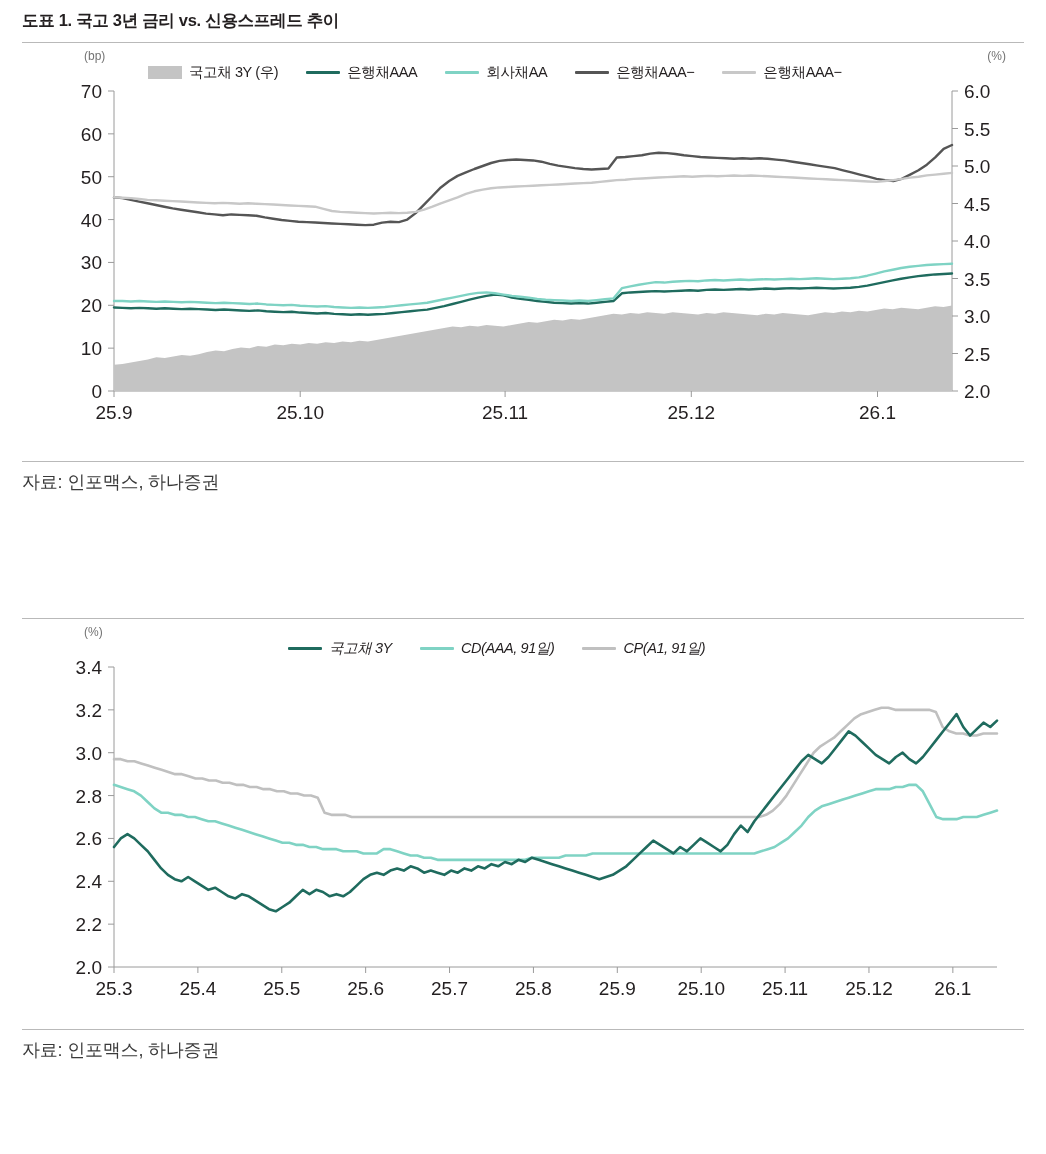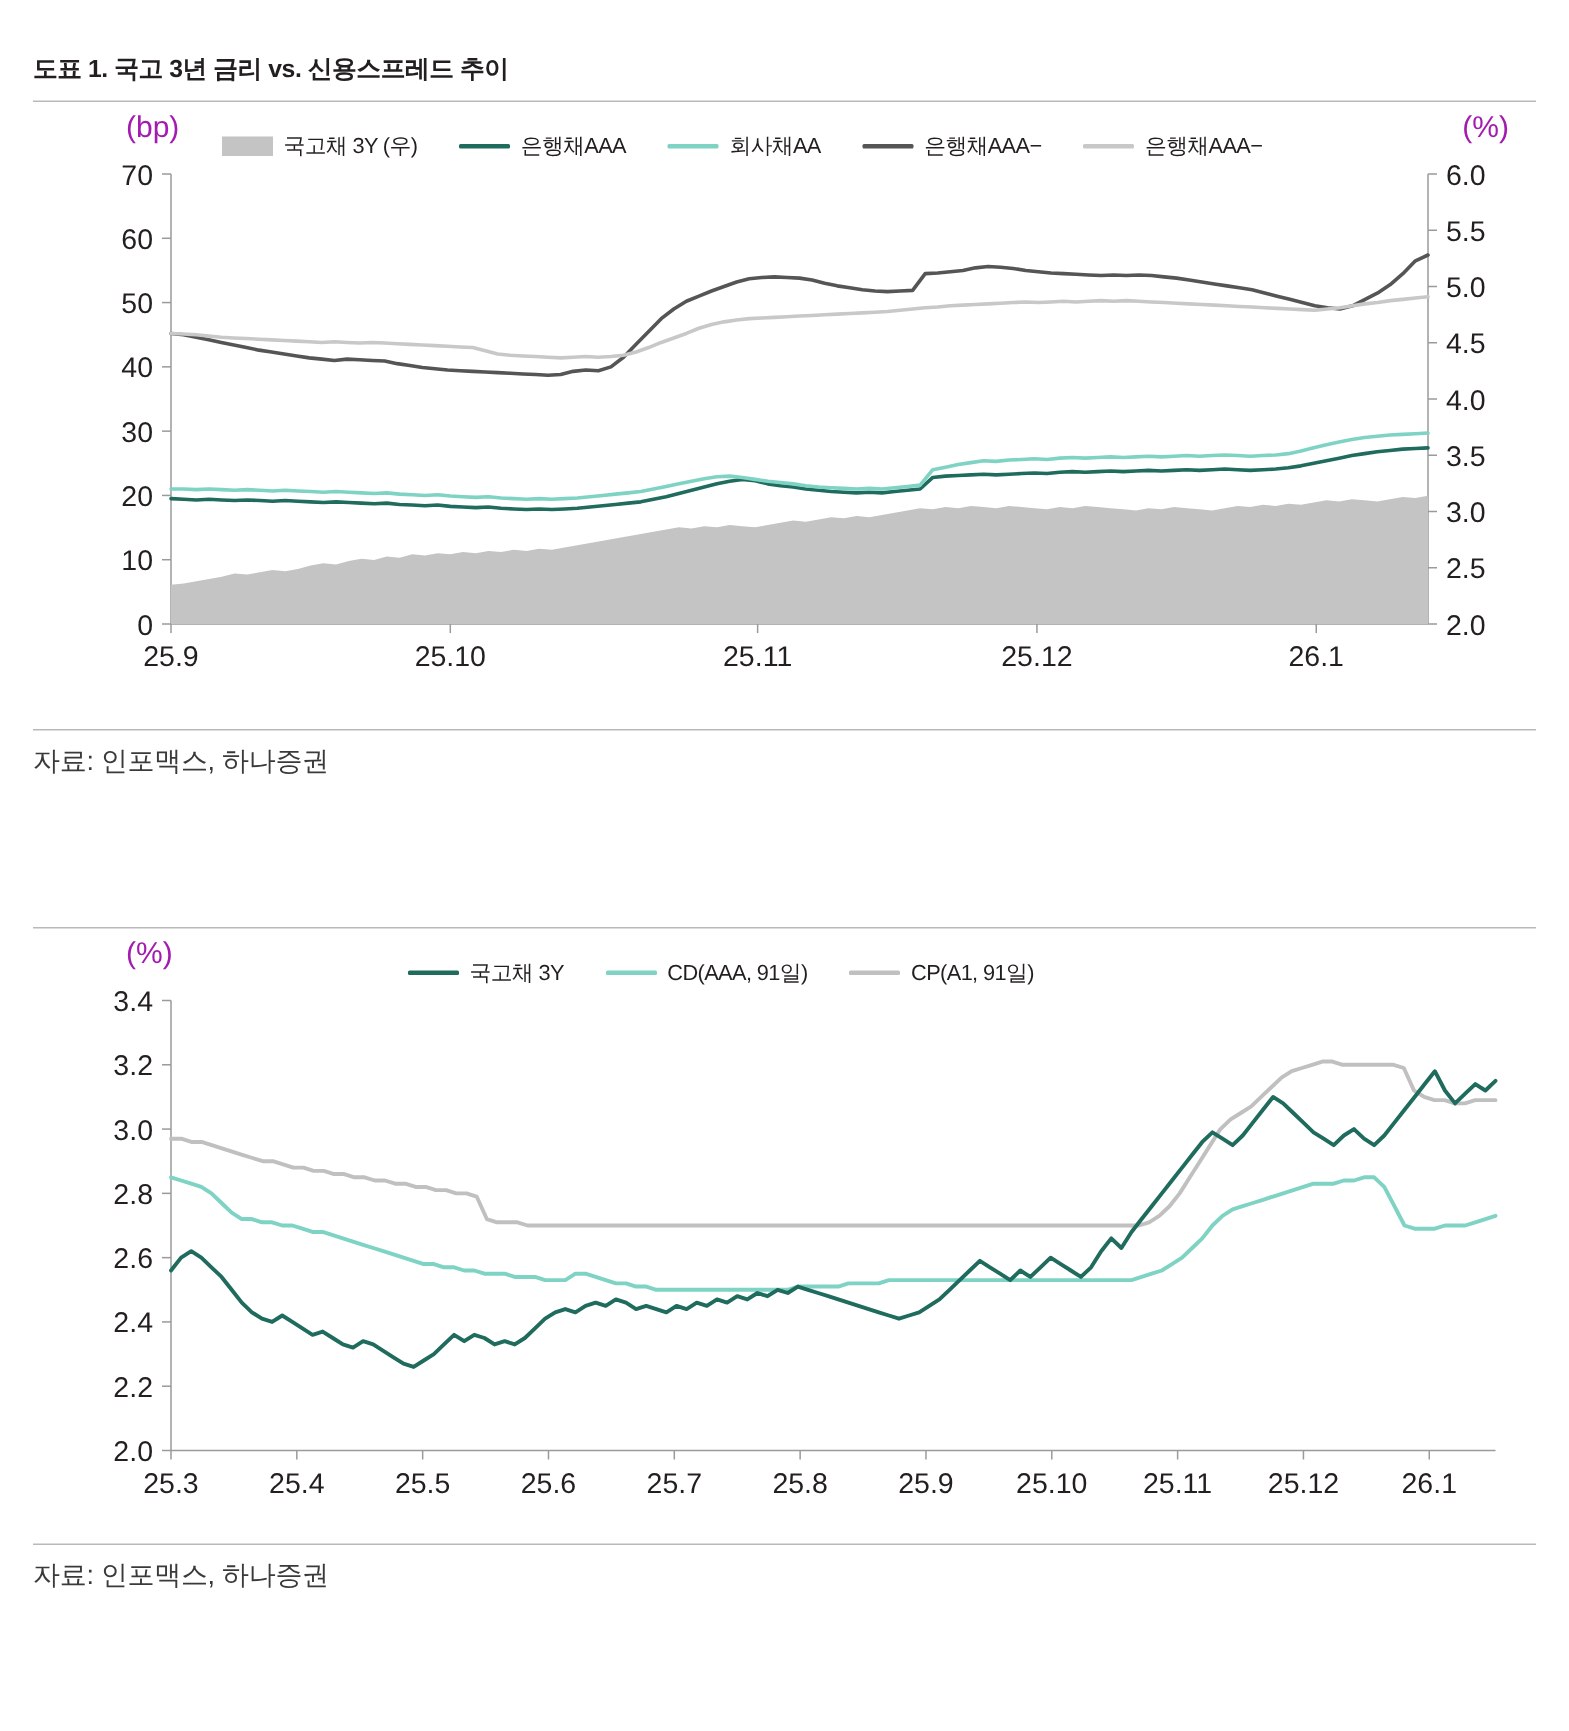--- a/index.html
+++ b/index.html
@@ -5,21 +5,21 @@
   html,body{margin:0;padding:0;}
   body{
     width:1046px;height:1154px;background:#ffffff;
     font-family:"Liberation Sans","DejaVu Sans",sans-serif;
     color:#231f20;
     -webkit-font-smoothing:antialiased;
   }
   .page{position:relative;width:1046px;height:1154px;overflow:hidden;}
 
   .figure{position:absolute;left:22px;width:1002px;}
-  #figure1{top:35px;}
+  #figure1{top:10px;}
   #figure2{top:618px;}
 
   .fig-title{
     font-size:16.5px;font-weight:bold;letter-spacing:-0.3px;
     padding-bottom:10px;color:#231f20;
   }
   .chart-frame{
     border-top:1px solid #b9b9b9;
     border-bottom:1px solid #b9b9b9;
     position:relative;
@@ -35,21 +35,21 @@
 
   .legend{
     position:absolute;display:flex;align-items:center;
     font-size:14.5px;color:#231f20;letter-spacing:-0.4px;
   }
   .legend .item{display:flex;align-items:center;justify-content:flex-end;}
   .legend .swatch-line{width:34px;height:3px;border-radius:1px;margin-right:7px;}
   .legend .swatch-area{width:34px;height:13px;margin-right:7px;background:#c4c4c4;}
   .legend .gap{width:28px;}
 
-  .axis-unit{position:absolute;font-size:20px;color:#a21caf;}
+  .axis-unit{position:absolute;font-size:12px;color:#737373;}
 </style>
 </head>
 <body>
 
 <div class="page">
 
   <div class="figure" id="figure1">
     <div class="fig-title">도표 1. 국고 3년 금리 vs. 신용스프레드 추이</div>
     <div class="chart-frame" id="fig1-frame">
       <svg class="chart-svg" id="svg1" width="1002" height="418" viewBox="0 0 1002 418">
@@ -179,21 +179,21 @@
           <text x="763.08" y="376" font-family="&quot;Liberation Sans&quot;,&quot;DejaVu Sans&quot;,sans-serif" font-size="19" fill="#231f20" text-anchor="middle">25.11</text>
           <line x1="846.965" y1="348" x2="846.965" y2="354" stroke="#9a9a9a" stroke-width="1"></line>
           <text x="846.965" y="376" font-family="&quot;Liberation Sans&quot;,&quot;DejaVu Sans&quot;,sans-serif" font-size="19" fill="#231f20" text-anchor="middle">25.12</text>
           <line x1="930.8499999999999" y1="348" x2="930.8499999999999" y2="354" stroke="#9a9a9a" stroke-width="1"></line>
           <text x="930.8499999999999" y="376" font-family="&quot;Liberation Sans&quot;,&quot;DejaVu Sans&quot;,sans-serif" font-size="19" fill="#231f20" text-anchor="middle">26.1</text>
           <path d="M 92.00 140.14 L 98.79 140.14 L 105.58 142.29 L 112.38 142.29 L 119.17 144.43 L 125.96 146.57 L 132.75 148.71 L 139.55 150.86 L 146.34 153.00 L 153.13 155.14 L 159.92 155.14 L 166.72 157.29 L 173.51 159.43 L 180.30 159.43 L 187.09 161.57 L 193.88 161.57 L 200.68 163.71 L 207.47 163.71 L 214.26 165.86 L 221.05 165.86 L 227.85 168.00 L 234.64 168.00 L 241.43 170.14 L 248.22 170.14 L 255.02 172.29 L 261.81 172.29 L 268.60 174.43 L 275.39 174.43 L 282.18 176.57 L 288.98 176.57 L 295.77 178.71 L 302.56 193.71 L 309.35 195.86 L 316.15 195.86 L 322.94 195.86 L 329.73 198.00 L 336.52 198.00 L 343.32 198.00 L 350.11 198.00 L 356.90 198.00 L 363.69 198.00 L 370.48 198.00 L 377.28 198.00 L 384.07 198.00 L 390.86 198.00 L 397.65 198.00 L 404.45 198.00 L 411.24 198.00 L 418.03 198.00 L 424.82 198.00 L 431.62 198.00 L 438.41 198.00 L 445.20 198.00 L 451.99 198.00 L 458.78 198.00 L 465.58 198.00 L 472.37 198.00 L 479.16 198.00 L 485.95 198.00 L 492.75 198.00 L 499.54 198.00 L 506.33 198.00 L 513.12 198.00 L 519.92 198.00 L 526.71 198.00 L 533.50 198.00 L 540.29 198.00 L 547.08 198.00 L 553.88 198.00 L 560.67 198.00 L 567.46 198.00 L 574.25 198.00 L 581.05 198.00 L 587.84 198.00 L 594.63 198.00 L 601.42 198.00 L 608.22 198.00 L 615.01 198.00 L 621.80 198.00 L 628.59 198.00 L 635.38 198.00 L 642.18 198.00 L 648.97 198.00 L 655.76 198.00 L 662.55 198.00 L 669.35 198.00 L 676.14 198.00 L 682.93 198.00 L 689.72 198.00 L 696.52 198.00 L 703.31 198.00 L 710.10 198.00 L 716.89 198.00 L 723.68 198.00 L 730.48 198.00 L 737.27 198.00 L 744.06 195.86 L 750.85 191.57 L 757.65 185.14 L 764.44 176.57 L 771.23 165.86 L 778.02 155.14 L 784.82 144.43 L 791.61 133.71 L 798.40 127.29 L 805.19 123.00 L 811.98 118.71 L 818.78 112.29 L 825.57 105.86 L 832.36 99.43 L 839.15 95.14 L 845.95 93.00 L 852.74 90.86 L 859.53 88.71 L 866.32 88.71 L 873.12 90.86 L 879.91 90.86 L 886.70 90.86 L 893.49 90.86 L 900.28 90.86 L 907.08 90.86 L 913.87 93.00 L 920.66 108.00 L 927.45 112.29 L 934.25 114.43 L 941.04 114.43 L 947.83 116.57 L 954.62 116.57 L 961.42 114.43 L 968.21 114.43 L 975.00 114.43" fill="none" stroke="#c0c0c0" stroke-width="2.6" stroke-linejoin="round" stroke-linecap="round"></path>
           <path d="M 92.00 165.86 L 98.74 168.00 L 105.48 170.14 L 112.22 172.29 L 118.96 176.57 L 125.70 183.00 L 132.44 189.43 L 139.18 193.71 L 145.92 193.71 L 152.66 195.86 L 159.40 195.86 L 166.15 198.00 L 172.89 198.00 L 179.63 200.14 L 186.37 202.29 L 193.11 202.29 L 199.85 204.43 L 206.59 206.57 L 213.33 208.71 L 220.07 210.86 L 226.81 213.00 L 233.55 215.14 L 240.29 217.29 L 247.03 219.43 L 253.77 221.57 L 260.51 223.71 L 267.25 223.71 L 273.99 225.86 L 280.73 225.86 L 287.47 228.00 L 294.21 228.00 L 300.95 230.14 L 307.69 230.14 L 314.44 230.14 L 321.18 232.29 L 327.92 232.29 L 334.66 232.29 L 341.40 234.43 L 348.14 234.43 L 354.88 234.43 L 361.62 230.14 L 368.36 230.14 L 375.10 232.29 L 381.84 234.43 L 388.58 236.57 L 395.32 236.57 L 402.06 238.71 L 408.80 238.71 L 415.54 240.86 L 422.28 240.86 L 429.02 240.86 L 435.76 240.86 L 442.50 240.86 L 449.24 240.86 L 455.98 240.86 L 462.73 240.86 L 469.47 240.86 L 476.21 240.86 L 482.95 240.86 L 489.69 240.86 L 496.43 240.86 L 503.17 240.86 L 509.91 238.71 L 516.65 238.71 L 523.39 238.71 L 530.13 238.71 L 536.87 238.71 L 543.61 236.57 L 550.35 236.57 L 557.09 236.57 L 563.83 236.57 L 570.57 234.43 L 577.31 234.43 L 584.05 234.43 L 590.79 234.43 L 597.53 234.43 L 604.27 234.43 L 611.02 234.43 L 617.76 234.43 L 624.50 234.43 L 631.24 234.43 L 637.98 234.43 L 644.72 234.43 L 651.46 234.43 L 658.20 234.43 L 664.94 234.43 L 671.68 234.43 L 678.42 234.43 L 685.16 234.43 L 691.90 234.43 L 698.64 234.43 L 705.38 234.43 L 712.12 234.43 L 718.86 234.43 L 725.60 234.43 L 732.34 234.43 L 739.08 232.29 L 745.82 230.14 L 752.56 228.00 L 759.31 223.71 L 766.05 219.43 L 772.79 213.00 L 779.53 206.57 L 786.27 198.00 L 793.01 191.57 L 799.75 187.29 L 806.49 185.14 L 813.23 183.00 L 819.97 180.86 L 826.71 178.71 L 833.45 176.57 L 840.19 174.43 L 846.93 172.29 L 853.67 170.14 L 860.41 170.14 L 867.15 170.14 L 873.89 168.00 L 880.63 168.00 L 887.37 165.86 L 894.11 165.86 L 900.85 172.29 L 907.60 185.14 L 914.34 198.00 L 921.08 200.14 L 927.82 200.14 L 934.56 200.14 L 941.30 198.00 L 948.04 198.00 L 954.78 198.00 L 961.52 195.86 L 968.26 193.71 L 975.00 191.57" fill="none" stroke="#7fd3c4" stroke-width="2.6" stroke-linejoin="round" stroke-linecap="round"></path>
           <path d="M 92.00 228.00 L 98.74 219.43 L 105.48 215.14 L 112.22 219.43 L 118.96 225.86 L 125.70 232.29 L 132.44 240.86 L 139.18 249.43 L 145.92 255.86 L 152.66 260.14 L 159.40 262.29 L 166.15 258.00 L 172.89 262.29 L 179.63 266.57 L 186.37 270.86 L 193.11 268.71 L 199.85 273.00 L 206.59 277.29 L 213.33 279.43 L 220.07 275.14 L 226.81 277.29 L 233.55 281.57 L 240.29 285.86 L 247.03 290.14 L 253.77 292.29 L 260.51 288.00 L 267.25 283.71 L 273.99 277.29 L 280.73 270.86 L 287.47 275.14 L 294.21 270.86 L 300.95 273.00 L 307.69 277.29 L 314.44 275.14 L 321.18 277.29 L 327.92 273.00 L 334.66 266.57 L 341.40 260.14 L 348.14 255.86 L 354.88 253.71 L 361.62 255.86 L 368.36 251.57 L 375.10 249.43 L 381.84 251.57 L 388.58 247.29 L 395.32 249.43 L 402.06 253.71 L 408.80 251.57 L 415.54 253.71 L 422.28 255.86 L 429.02 251.57 L 435.76 253.71 L 442.50 249.43 L 449.24 251.57 L 455.98 247.29 L 462.73 249.43 L 469.47 245.14 L 476.21 247.29 L 482.95 243.00 L 489.69 245.14 L 496.43 240.86 L 503.17 243.00 L 509.91 238.71 L 516.65 240.86 L 523.39 243.00 L 530.13 245.14 L 536.87 247.29 L 543.61 249.43 L 550.35 251.57 L 557.09 253.71 L 563.83 255.86 L 570.57 258.00 L 577.31 260.14 L 584.05 258.00 L 590.79 255.86 L 597.53 251.57 L 604.27 247.29 L 611.02 240.86 L 617.76 234.43 L 624.50 228.00 L 631.24 221.57 L 637.98 225.86 L 644.72 230.14 L 651.46 234.43 L 658.20 228.00 L 664.94 232.29 L 671.68 225.86 L 678.42 219.43 L 685.16 223.71 L 691.90 228.00 L 698.64 232.29 L 705.38 225.86 L 712.12 215.14 L 718.86 206.57 L 725.60 213.00 L 732.34 202.29 L 739.08 193.71 L 745.82 185.14 L 752.56 176.57 L 759.31 168.00 L 766.05 159.43 L 772.79 150.86 L 779.53 142.29 L 786.27 135.86 L 793.01 140.14 L 799.75 144.43 L 806.49 138.00 L 813.23 129.43 L 819.97 120.86 L 826.71 112.29 L 833.45 116.57 L 840.19 123.00 L 846.93 129.43 L 853.67 135.86 L 860.41 140.14 L 867.15 144.43 L 873.89 138.00 L 880.63 133.71 L 887.37 140.14 L 894.11 144.43 L 900.85 138.00 L 907.60 129.43 L 914.34 120.86 L 921.08 112.29 L 927.82 103.71 L 934.56 95.14 L 941.30 108.00 L 948.04 116.57 L 954.78 110.14 L 961.52 103.71 L 968.26 108.00 L 975.00 101.57" fill="none" stroke="#1f6b5e" stroke-width="2.6" stroke-linejoin="round" stroke-linecap="round"></path>
         </svg>
       <div class="axis-unit" style="left:62px;top:6px;">(%)</div>
-      <div class="legend" id="legend2" style="left:250px;top:20px;">
+      <div class="legend" id="legend2" style="left:266px;top:20px;font-style:italic;">
           <div class="item">
             <span class="swatch-line" style="background: rgb(31, 107, 94);"></span>
             <span>국고채 3Y</span>
           </div>
           <div class="gap"></div>
           <div class="item">
             <span class="swatch-line" style="background: rgb(127, 211, 196);"></span>
             <span>CD(AAA, 91일)</span>
           </div>
           <div class="gap"></div>

